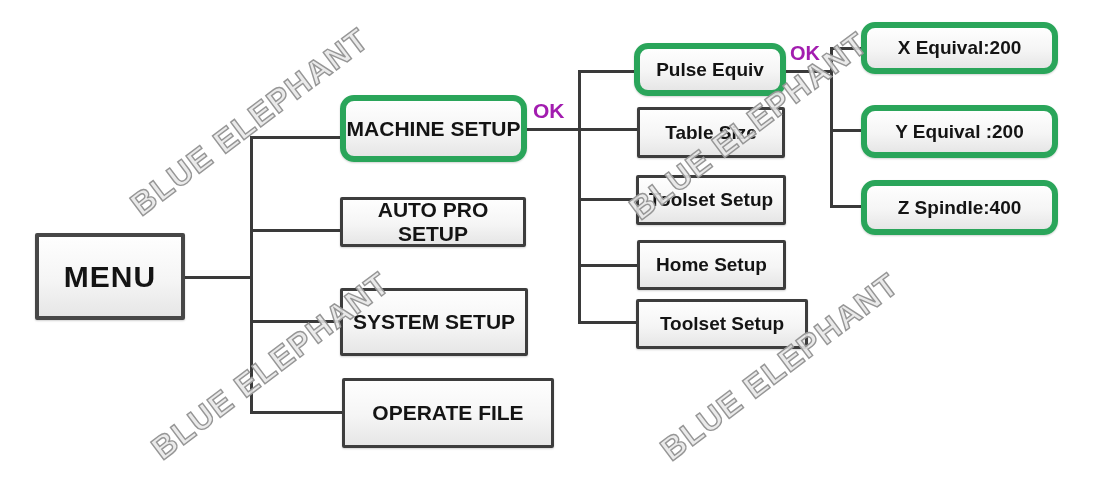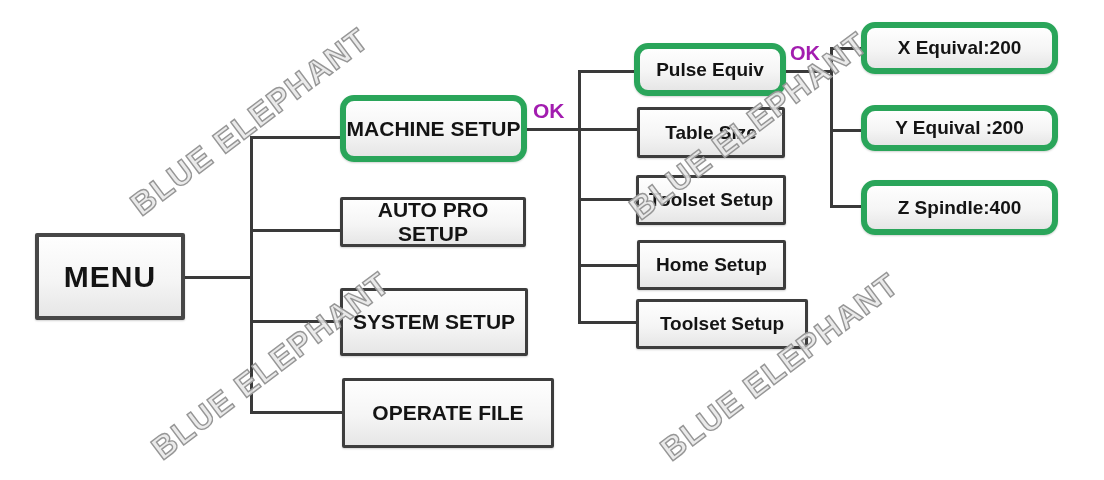--- a/index.html
+++ b/index.html
@@ -46,21 +46,21 @@
   .node.m1 { left: 340px; top: 95px;  width: 187px; height: 67px; font-size: 21px; }
   .node.m2 { left: 340px; top: 197px; width: 186px; height: 50px; font-size: 21px; }
   .node.m3 { left: 340px; top: 288px; width: 188px; height: 68px; font-size: 21px; }
   .node.m4 { left: 342px; top: 378px; width: 212px; height: 70px; font-size: 21px; }
   .node.s1 { left: 634px; top: 43px;  width: 152px; height: 53px; font-size: 19px; }
   .node.s2 { left: 637px; top: 107px; width: 148px; height: 51px; font-size: 19px; }
   .node.s3 { left: 636px; top: 175px; width: 150px; height: 50px; font-size: 19px; }
   .node.s4 { left: 637px; top: 240px; width: 149px; height: 50px; font-size: 19px; }
   .node.s5 { left: 636px; top: 299px; width: 172px; height: 50px; font-size: 19px; }
   .node.t1 { left: 861px; top: 22px;  width: 197px; height: 52px; font-size: 19px; }
-  .node.t2 { left: 861px; top: 105px; width: 197px; height: 46px; font-size: 19px; }
+  .node.t2 { left: 861px; top: 105px; width: 197px; height: 53px; font-size: 19px; }
   .node.t3 { left: 861px; top: 180px; width: 197px; height: 55px; font-size: 19px; }
 
   
   .ok {
     position: absolute;
     font-weight: bold;
     color: #a21caf;
   }
   .ok1 { left: 533px; top: 99px;  font-size: 21px; }
   .ok2 { left: 790px; top: 42px;  font-size: 20px; }

